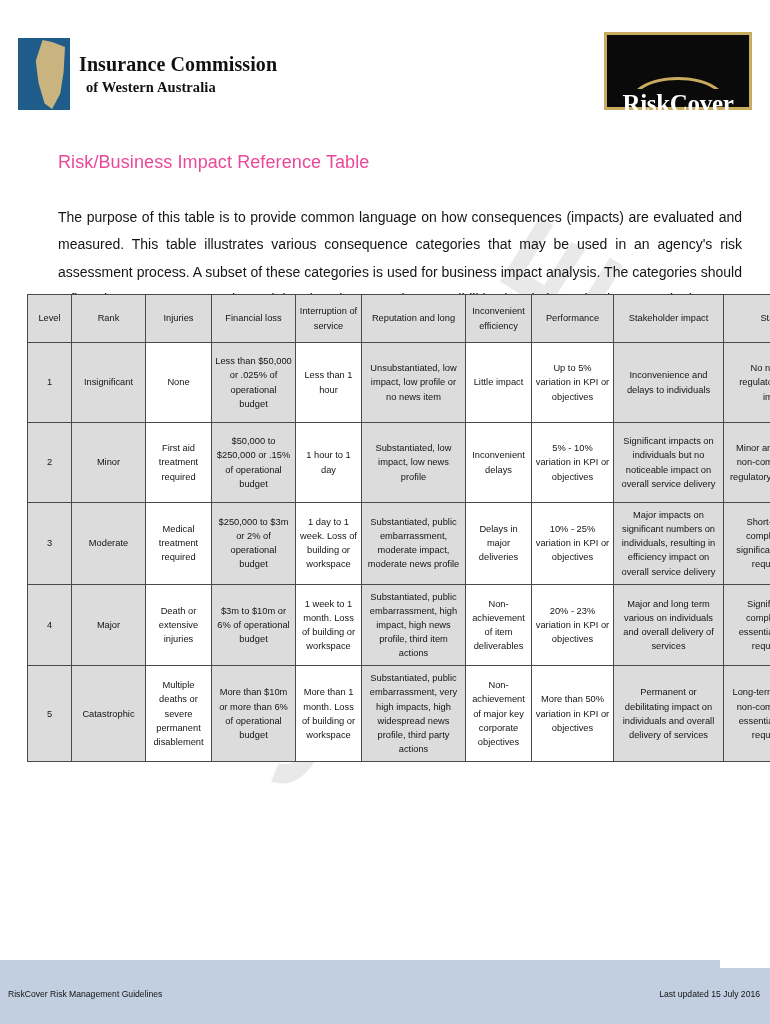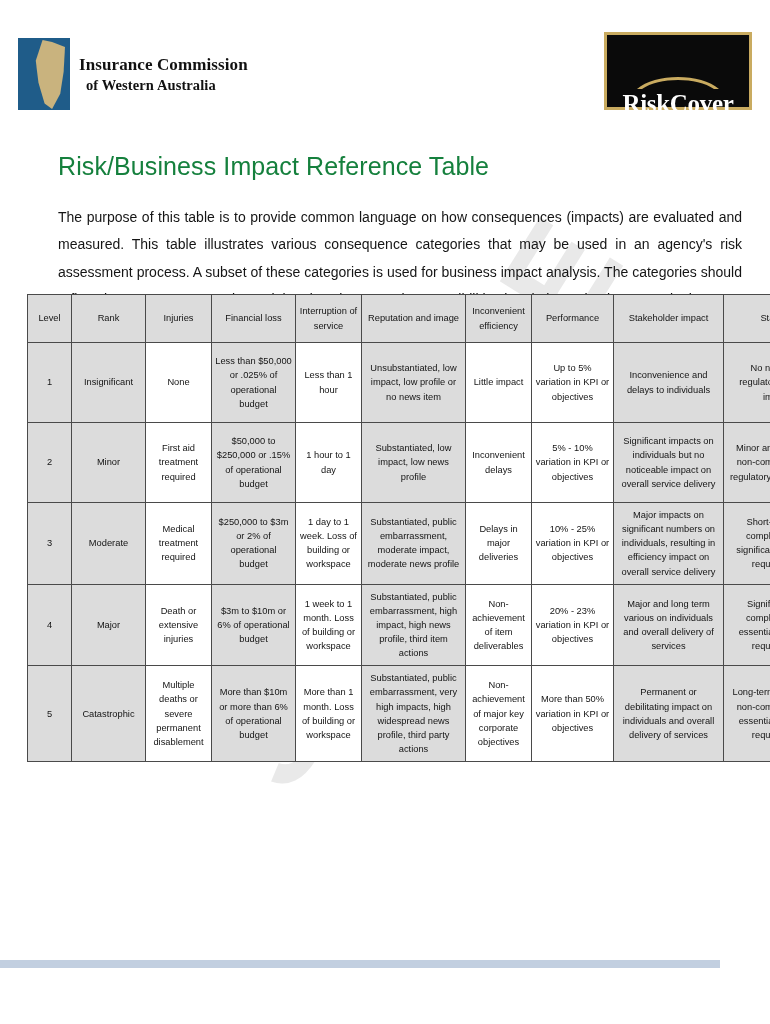--- a/index.html
+++ b/index.html
@@ -77,21 +77,21 @@
     height: 69px;
     background: #c9b37e;
     clip-path: polygon(34% 0%, 62% 3%, 100% 10%, 96% 46%, 86% 78%, 62% 100%, 40% 92%, 22% 62%, 14% 30%);
   }
   .icwa-words {
     font-family: "Liberation Serif", serif;
     color: #111111;
     line-height: 1.28;
   }
   .icwa-words .l1 {
-    font-size: 17px;
+    font-size: 20px;
     font-weight: bold;
     letter-spacing: .1px;
     white-space: nowrap;
   }
   .icwa-words .l2 {
     font-size: 14.5px;
     font-weight: bold;
     letter-spacing: .1px;
     white-space: nowrap;
     padding-left: 7px;
@@ -126,22 +126,22 @@
     font-size: 25px;
     color: #ffffff;
     letter-spacing: -.3px;
   }
 
   
   .title {
     position: absolute;
     left: 58px;
     top: 152px;
-    font-size: 25px;
-    color: #15803d;
+    font-size: 18px;
+    color: #ec4899;
     font-family: "Liberation Sans", sans-serif;
     letter-spacing: .1px;
     z-index: 3;
   }
   .intro {
     position: absolute;
     left: 58px;
     top: 204px;
     width: 684px;
     font-size: 14px;
@@ -278,21 +278,21 @@
           <col class="c-stake">
           <col class="c-stat">
       </colgroup>
       <thead>
         <tr>
           <th class="shaded">Level</th>
           <th class="shaded">Rank</th>
           <th class="shaded">Injuries</th>
           <th class="shaded">Financial loss</th>
           <th class="shaded">Interruption of service</th>
-          <th class="shaded">Reputation and image</th>
+          <th class="shaded">Reputation and long</th>
           <th class="shaded">Inconvenient efficiency</th>
           <th class="shaded">Performance</th>
           <th class="shaded">Stakeholder impact</th>
           <th class="shaded">Statutory</th>
         </tr>
       </thead>
       <tbody>
         <tr>
           <td class="shaded">1</td>
           <td class="shaded">Insignificant</td>
@@ -351,14 +351,18 @@
           <td class="plain">Non-achievement of major key corporate objectives</td>
           <td class="plain">More than 50% variation in KPI or objectives</td>
           <td class="shaded">Permanent or debilitating impact on individuals and overall delivery of services</td>
           <td class="shaded">Long-term or indefinite non-compliance with essential regulatory requirements</td>
         </tr>
       </tbody>
     </table>
   </div>
 
   <div class="footer-rule"></div>
+  <div class="footer-band">
+    <div class="footer-left">RiskCover Risk Management Guidelines</div>
+    <div class="footer-right">Last updated 15 July 2016</div>
+  </div>
 
 </div>
 
 </body></html>

